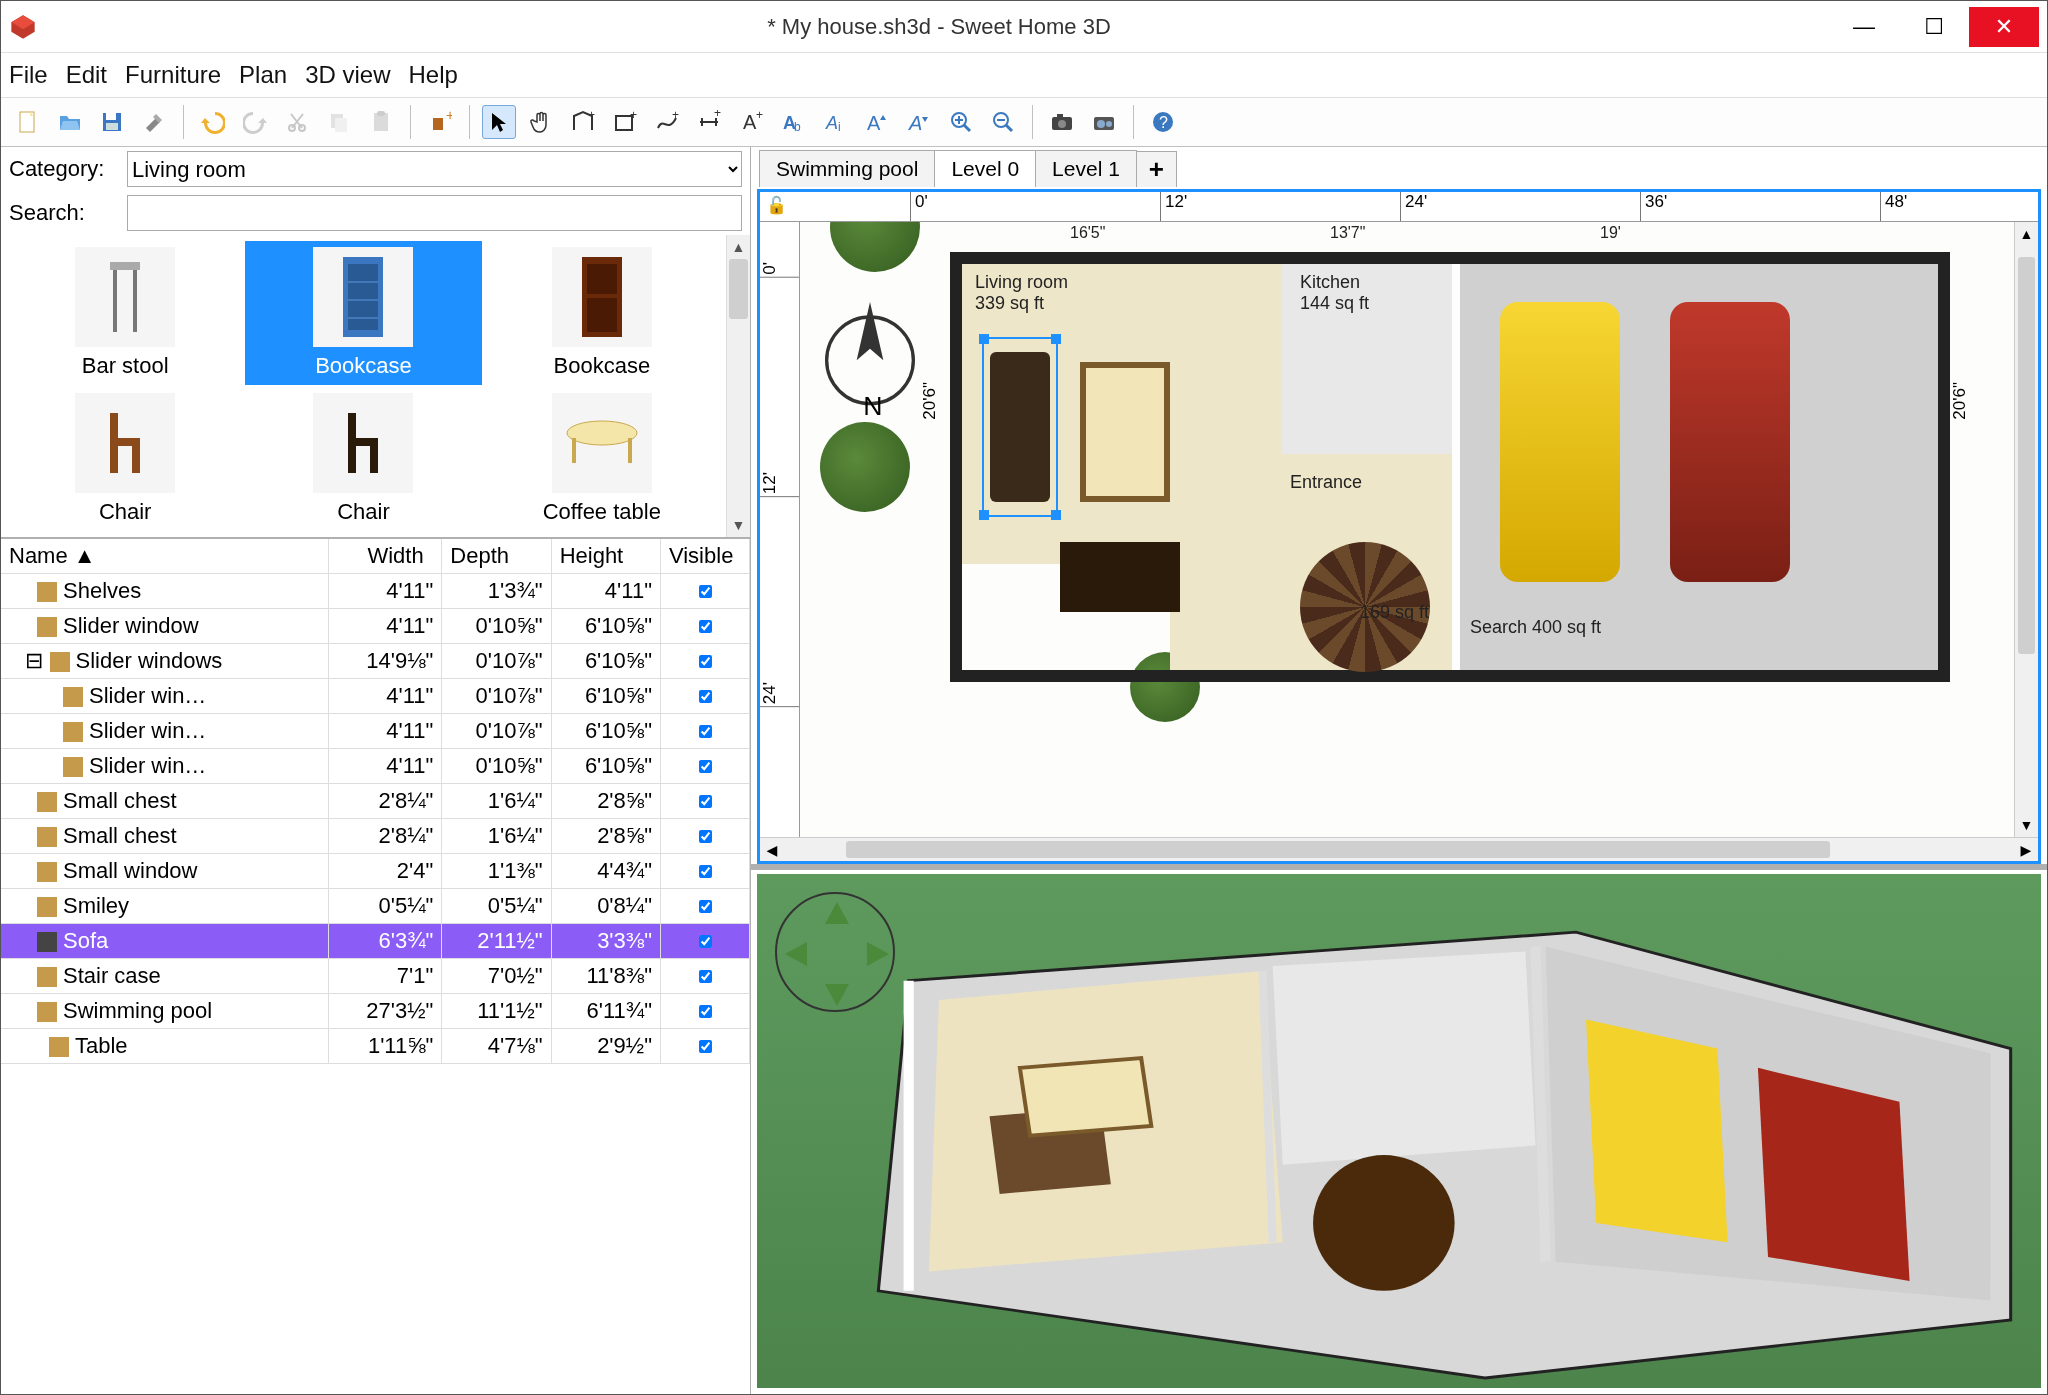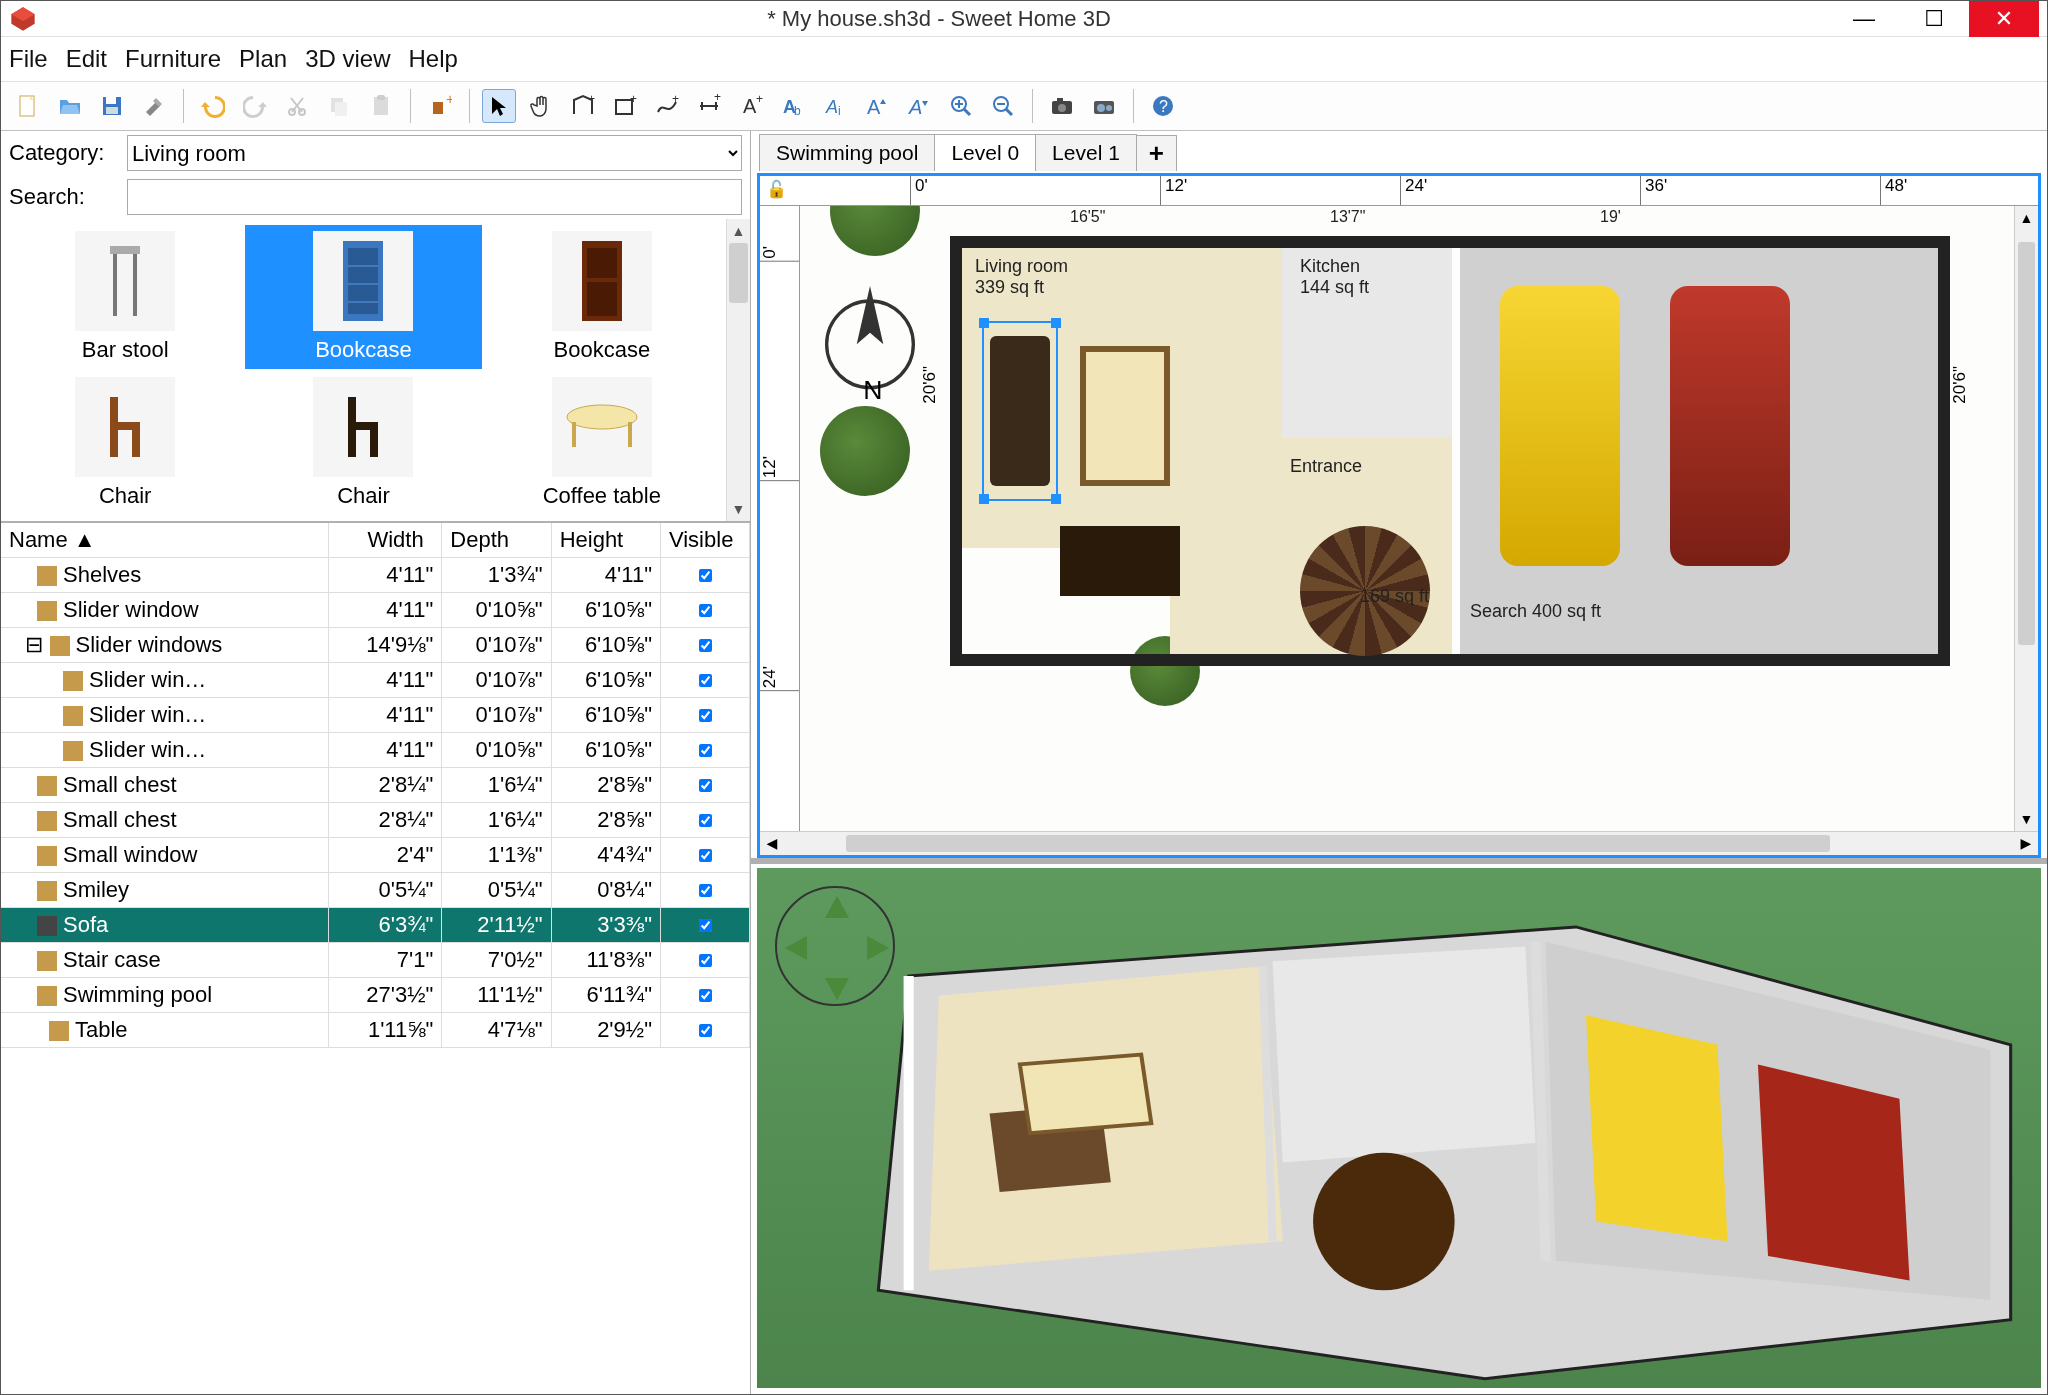--- a/index.html
+++ b/index.html
@@ -1,18 +1,18 @@
 <!DOCTYPE html>
 <html><head>
 <meta charset="utf-8">
 <style>
   * { box-sizing: border-box; }
   html, body { margin: 0; padding: 0; font-family: "Segoe UI", Tahoma, sans-serif; font-size: 20px; background: #fff; color: #000; }
   .window { width: 2048px; height: 1395px; border: 1px solid #555; display: flex; flex-direction: column; background: #fff; overflow: hidden; }
-  .titlebar { height: 36px; background: #fff; display: flex; align-items: center; padding: 0 8px 0 8px; border-bottom: 1px solid #e0e0e0; }
+  .titlebar { height: 52px; background: #fff; display: flex; align-items: center; padding: 0 8px 0 8px; border-bottom: 1px solid #e0e0e0; }
   .titlebar .app-icon { width: 28px; height: 28px; margin-right: 12px; }
   .titlebar .title { flex: 1; text-align: center; font-size: 22px; color: #333; }
   .win-buttons { display: flex; }
   .win-btn { width: 70px; height: 40px; display: flex; align-items: center; justify-content: center; font-size: 22px; }
   .win-btn.close { background: #e81123; color: #fff; }
   .menubar { height: 44px; display: flex; align-items: center; padding: 0 8px; gap: 18px; background: #fff; }
   .menubar span { font-size: 24px; color: #111; }
   .toolbar { height: 50px; display: flex; align-items: center; padding: 0 10px; gap: 8px; border-top: 1px solid #e0e0e0; border-bottom: 1px solid #c0c0c0; background: #fdfdfd; }
   .tool-sep { width: 1px; height: 34px; background: #c0c0c0; margin: 0 4px; }
   .tool-btn { width: 34px; height: 34px; display: flex; align-items: center; justify-content: center; border: 1px solid transparent; border-radius: 3px; }
@@ -33,21 +33,21 @@
   .thumbs { flex: 1; display: grid; grid-template-columns: repeat(3, 1fr); gap: 2px; padding: 6px; }
   .thumb { display: flex; flex-direction: column; align-items: center; padding: 6px 2px; font-size: 22px; }
   .thumb.selected { background: #1e90ff; color: #fff; }
   .thumb .pic { width: 100px; height: 100px; background: #f5f5f5; display: flex; align-items: center; justify-content: center; margin-bottom: 6px; }
   .furn-table { flex: 1; overflow: auto; border-top: 1px solid #b0b0b0; }
   .furn-table table { width: 100%; border-collapse: collapse; font-size: 22px; }
   .furn-table th, .furn-table td { border-right: 1px solid #ddd; border-bottom: 1px solid #ddd; padding: 4px 8px; text-align: left; overflow: hidden; white-space: nowrap; }
   .furn-table th { background: #fff; font-weight: normal; position: sticky; top: 0; }
   .furn-table td.num { text-align: right; }
   .furn-table td.chk { text-align: center; }
-  .furn-table tr.selected td { background: #0f766e; color: #fff; }
+  .furn-table tr.selected td { background: #8b5cf6; color: #fff; }
   .ico { display: inline-block; width: 20px; height: 20px; margin-right: 6px; vertical-align: -4px; }
   .right-col { flex: 1; display: flex; flex-direction: column; }
   .plan-area { height: 58%; display: flex; flex-direction: column; border-bottom: 6px solid #b0b0b0; }
   .plan-tabs { height: 40px; display: flex; align-items: flex-end; padding: 0 8px; gap: 0; }
   .plan-tab { border: 1px solid #aaa; border-bottom: none; padding: 6px 16px; font-size: 21px; background: #f3f3f3; margin-right: -1px; }
   .plan-tab.active { background: #fff; font-weight: 500; }
   .plan-tab.add { padding: 2px 12px; font-size: 26px; font-weight: bold; }
   .plan-body { flex: 1; border: 3px solid #1e90ff; margin: 2px 6px 0 6px; display: flex; flex-direction: column; min-height: 0; }
   .ruler-h { height: 30px; background: #fff; border-bottom: 1px solid #999; display: flex; padding-left: 42px; font-size: 17px; position: relative; }
   .ruler-h .tick { position: absolute; top: 0; bottom: 0; border-left: 1px solid #777; padding-left: 4px; display: flex; align-items: flex-start; }

